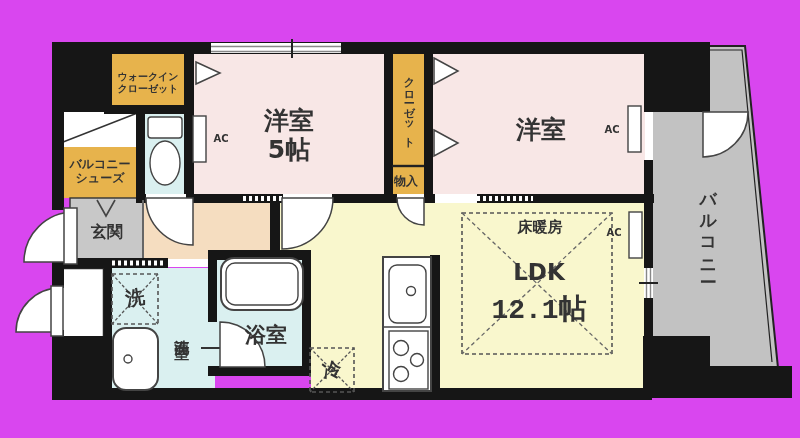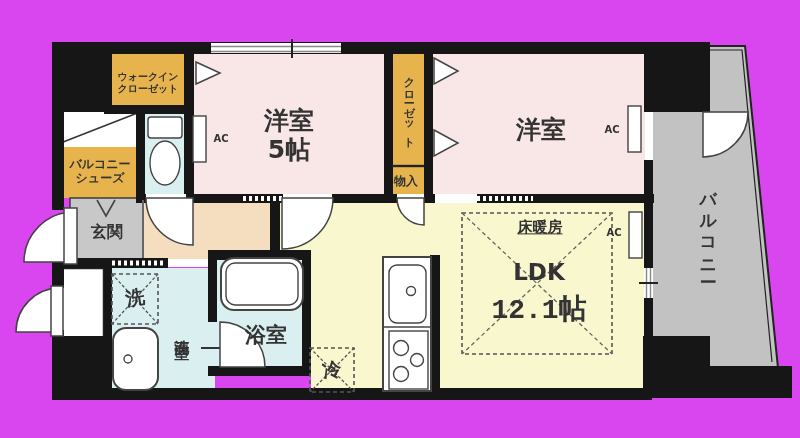--- a/index.html
+++ b/index.html
@@ -189,21 +189,21 @@
 
   <div class="lbl" style="left:289px;top:136px;font-size:25px;">
     <div>洋室</div>
     <div>5帖</div>
   </div>
 
   <div class="lbl" style="left:541px;top:130px;font-size:25px;">
     <div>洋室</div>
   </div>
 
-  <div class="lbl" style="left:540px;top:228px;font-size:15px;text-decoration:underline;">床暖房</div>
+  <div class="lbl" style="left:540px;top:228px;font-size:15px;">床暖房</div>
 
   <div class="lbl" style="left:539px;top:272px;font-size:23px;">LDK</div>
   <div class="lbl" style="left:539px;top:311px;font-size:28px;font-family:Liberation Mono, monospace;">12.1帖</div>
 
   <div class="lbl" style="left:107px;top:232px;font-size:16px;text-align:right;">玄関</div>
 
   <div class="lbl vtext" style="left:181px;top:331px;font-size:15px;">洗面室</div>
 
   <div class="lbl" style="left:266px;top:335px;font-size:21px;">浴室</div>
 

